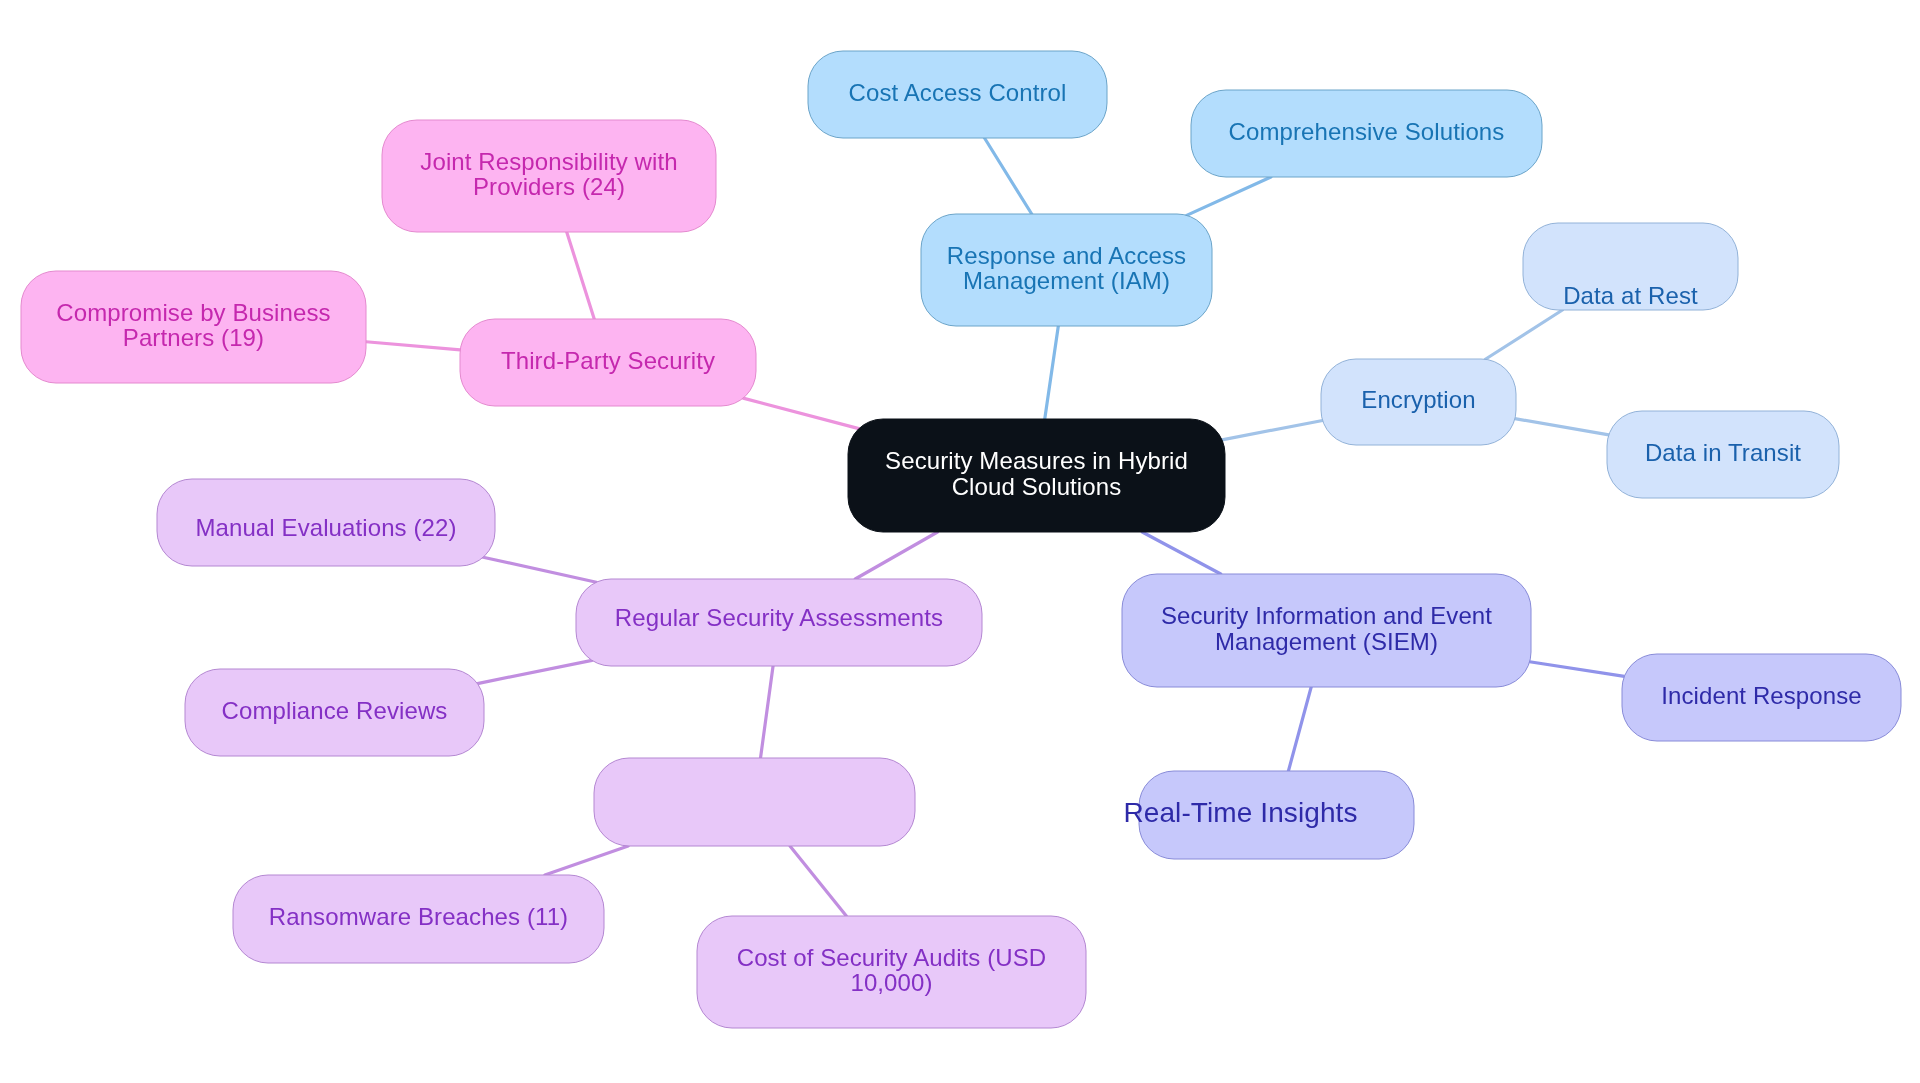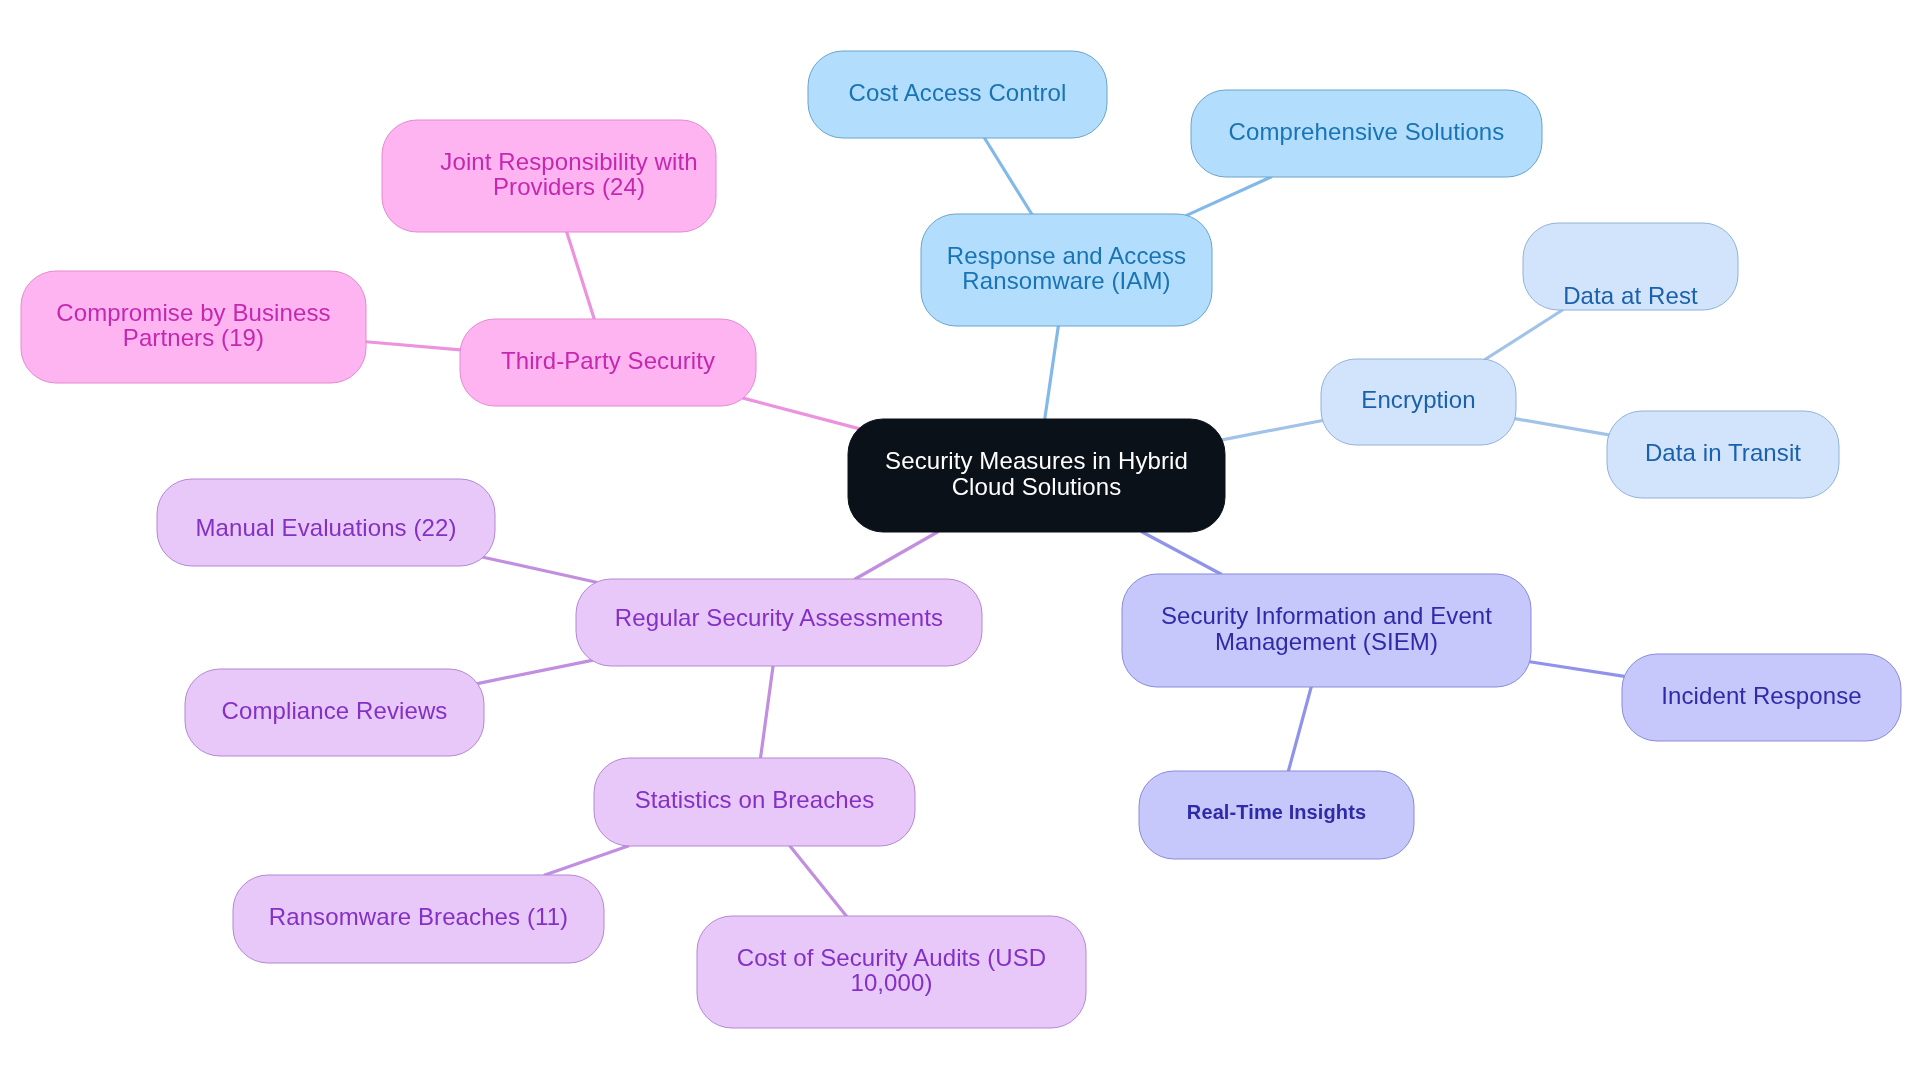--- a/index.html
+++ b/index.html
@@ -61,21 +61,21 @@
     <rect class="node-shape" x="21" y="271" width="345" height="112" rx="35" ry="35" fill="#fdb4f1" stroke="#e489cf" stroke-width="1"></rect>
     <rect class="node-shape" x="382" y="120" width="334" height="112" rx="35" ry="35" fill="#fdb4f1" stroke="#e489cf" stroke-width="1"></rect>
   </svg>
   <div id="node-layer">
   <div class="node" style="left: 848px; top: 419px; width: 377px; height: 113px; color: rgb(255, 255, 255); font-size: 24px;">
     <span class="line">Security Measures in Hybrid</span>
     <span class="line">Cloud Solutions</span>
   </div>
   <div class="node" style="left: 921px; top: 214px; width: 291px; height: 112px; color: rgb(24, 116, 180); font-size: 24px;">
     <span class="line">Response and Access</span>
-    <span class="line">Ransomware (IAM)</span>
+    <span class="line">Management (IAM)</span>
   </div>
   <div class="node" style="left: 808px; top: 51px; width: 299px; height: 87px; color: rgb(24, 116, 180); font-size: 24px;">
     <span class="line">Cost Access Control</span>
   </div>
   <div class="node" style="left: 1321px; top: 359px; width: 195px; height: 86px; color: rgb(26, 97, 172); font-size: 24px;">
     <span class="line">Encryption</span>
   </div>
   <div class="node" style="left: 1191px; top: 90px; width: 351px; height: 87px; color: rgb(24, 116, 180); font-size: 24px;">
     <span class="line">Comprehensive Solutions</span>
   </div>
@@ -85,47 +85,44 @@
   <div class="node" style="left: 1607px; top: 411px; width: 232px; height: 87px; color: rgb(26, 97, 172); font-size: 24px;">
     <span class="line">Data in Transit</span>
   </div>
   <div class="node" style="left: 1122px; top: 574px; width: 409px; height: 113px; color: rgb(46, 42, 168); font-size: 24px;">
     <span class="line">Security Information and Event</span>
     <span class="line">Management (SIEM)</span>
   </div>
   <div class="node" style="left: 1622px; top: 654px; width: 279px; height: 87px; color: rgb(46, 42, 168); font-size: 24px;">
     <span class="line">Incident Response</span>
   </div>
-  <div class="node" style="left: 1139px; top: 771px; width: 275px; height: 88px; color: rgb(46, 42, 168); font-size: 20px; font-weight: bold;">
+  <div class="node" style="left: 1103px; top: 771px; width: 275px; height: 88px; color: rgb(46, 42, 168); font-size: 28px;">
     <span class="line">Real-Time Insights</span>
   </div>
   <div class="node" style="left: 576px; top: 579px; width: 406px; height: 82px; color: rgb(132, 48, 197); font-size: 24px; align-items: center;">
     <span class="line">Regular Security Assessments</span>
   </div>
   <div class="node" style="left: 157px; top: 479px; width: 338px; height: 101px; color: rgb(132, 48, 197); font-size: 24px;">
     <span class="line">Manual Evaluations (22)</span>
   </div>
   <div class="node" style="left: 185px; top: 669px; width: 299px; height: 87px; color: rgb(132, 48, 197); font-size: 24px;">
     <span class="line">Compliance Reviews</span>
-  </div>
-  <div class="node" style="left: 594px; top: 758px; width: 321px; height: 88px; color: rgb(132, 48, 197); font-size: 24px;">
-    <span class="line">Statistics on Breaches</span>
   </div>
   <div class="node" style="left: 233px; top: 875px; width: 371px; height: 88px; color: rgb(132, 48, 197); font-size: 24px;">
     <span class="line">Ransomware Breaches (11)</span>
   </div>
   <div class="node" style="left: 697px; top: 916px; width: 389px; height: 112px; color: rgb(132, 48, 197); font-size: 24px;">
     <span class="line">Cost of Security Audits (USD</span>
     <span class="line">10,000)</span>
   </div>
   <div class="node" style="left: 460px; top: 319px; width: 296px; height: 87px; color: rgb(197, 40, 174); font-size: 24px;">
     <span class="line">Third-Party Security</span>
   </div>
   <div class="node" style="left: 21px; top: 271px; width: 345px; height: 112px; color: rgb(197, 40, 174); font-size: 24px;">
     <span class="line">Compromise by Business</span>
     <span class="line">Partners (19)</span>
   </div>
-  <div class="node" style="left: 382px; top: 120px; width: 334px; height: 112px; color: rgb(197, 40, 174); font-size: 24px; margin-left: 20px;">
+  <div class="node" style="left: 382px; top: 120px; width: 334px; height: 112px; color: rgb(197, 40, 174); font-size: 24px;">
     <span class="line">Joint Responsibility with</span>
     <span class="line">Providers (24)</span>
   </div>
   </div>
 </div>
 
 </body></html>

